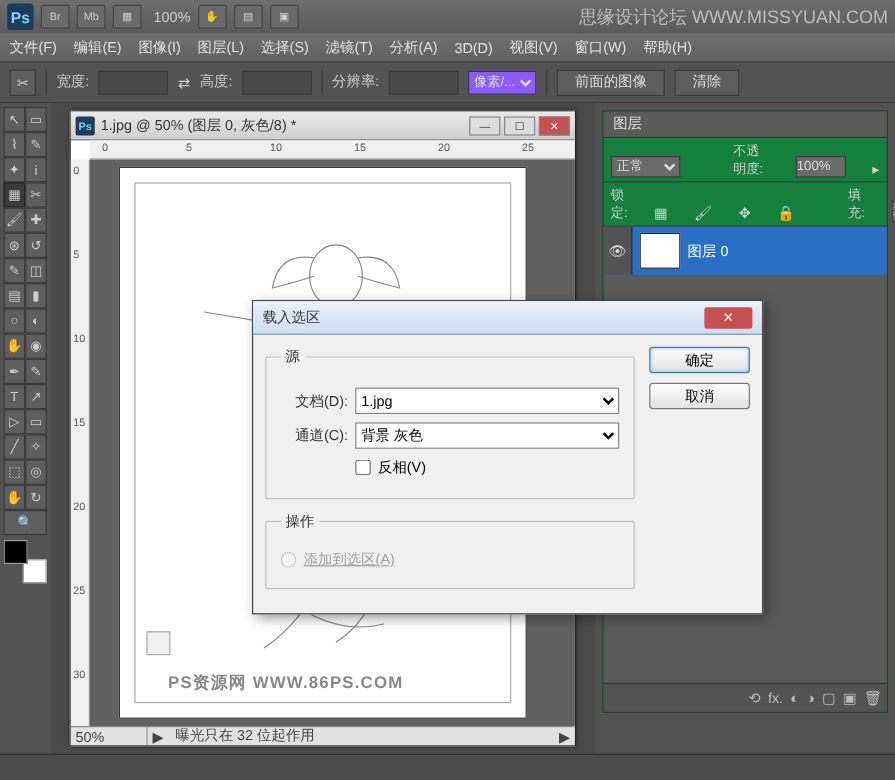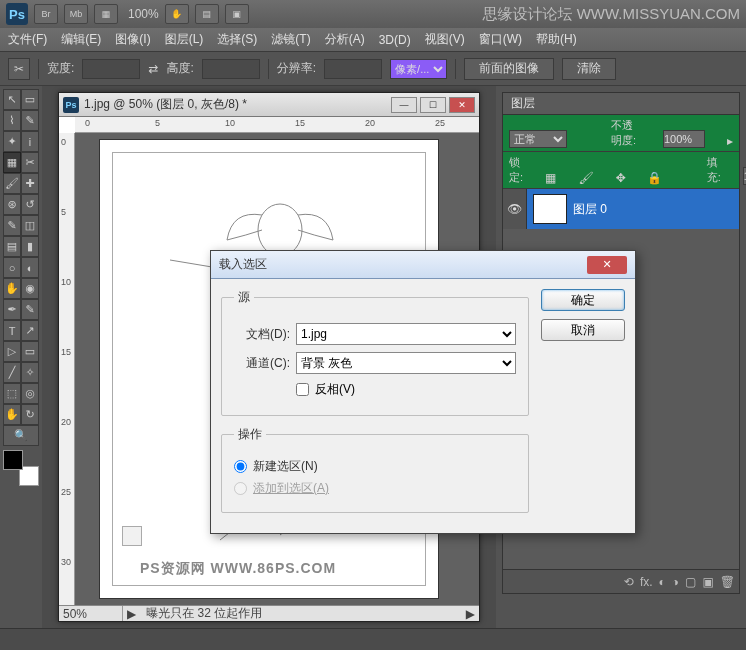--- a/index.html
+++ b/index.html
@@ -326,24 +326,20 @@
           <label>通道(C):</label>
           <select><option>背景 灰色</option></select>
         </div>
         <div class="frow chk">
           <input type="checkbox" style="">
           <span>反相(V)</span>
         </div>
       </fieldset>
       <fieldset>
         <legend>操作</legend>
-        <div class="radio-row">
-            <input type="radio" checked="" style="">
-            <span>新建选区(N)</span>
-          </div>
         <div class="radio-row disabled">
             <input type="radio" disabled="" style="">
             <span>添加到选区(A)</span>
           </div>
       </fieldset>
     </div>
     <div class="dlg-right">
       <button class="primary">确定</button>
       <button>取消</button>
     </div>

